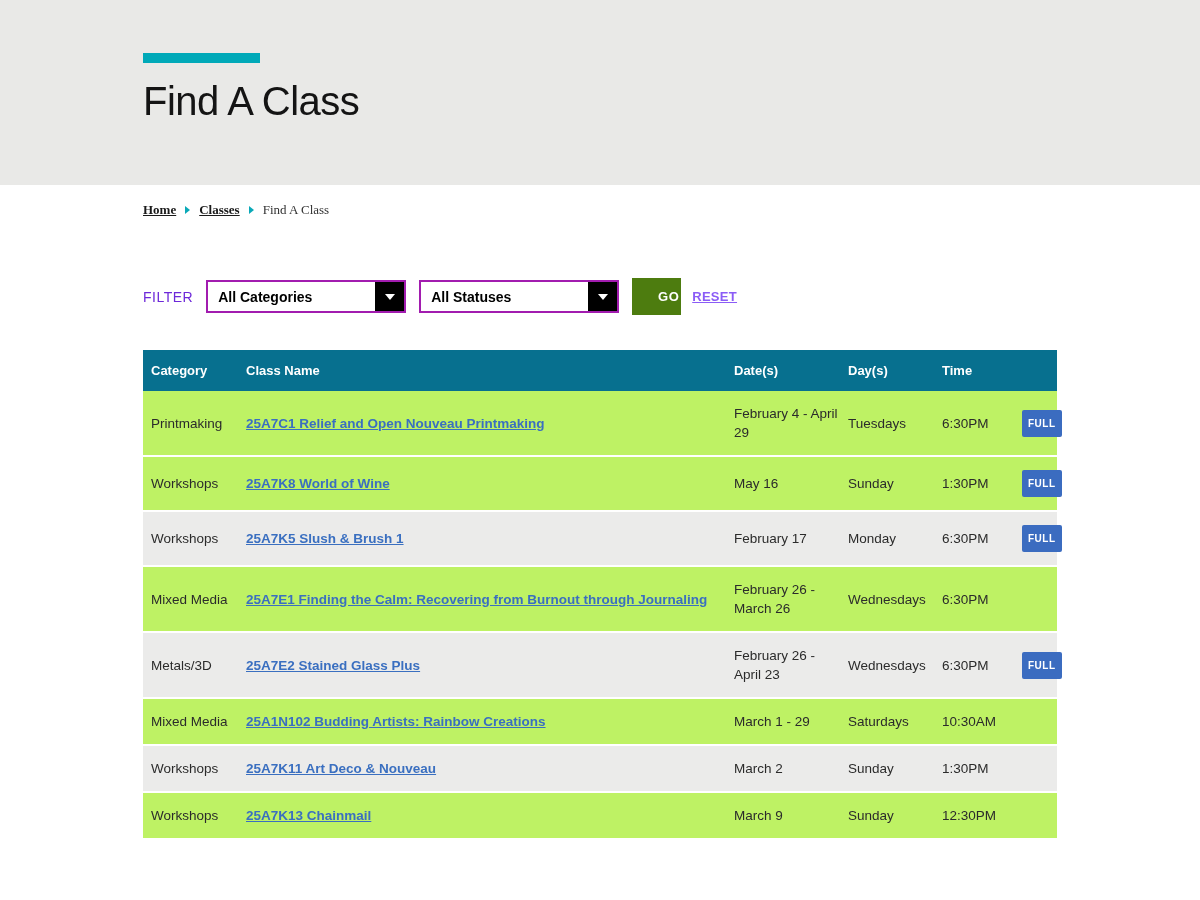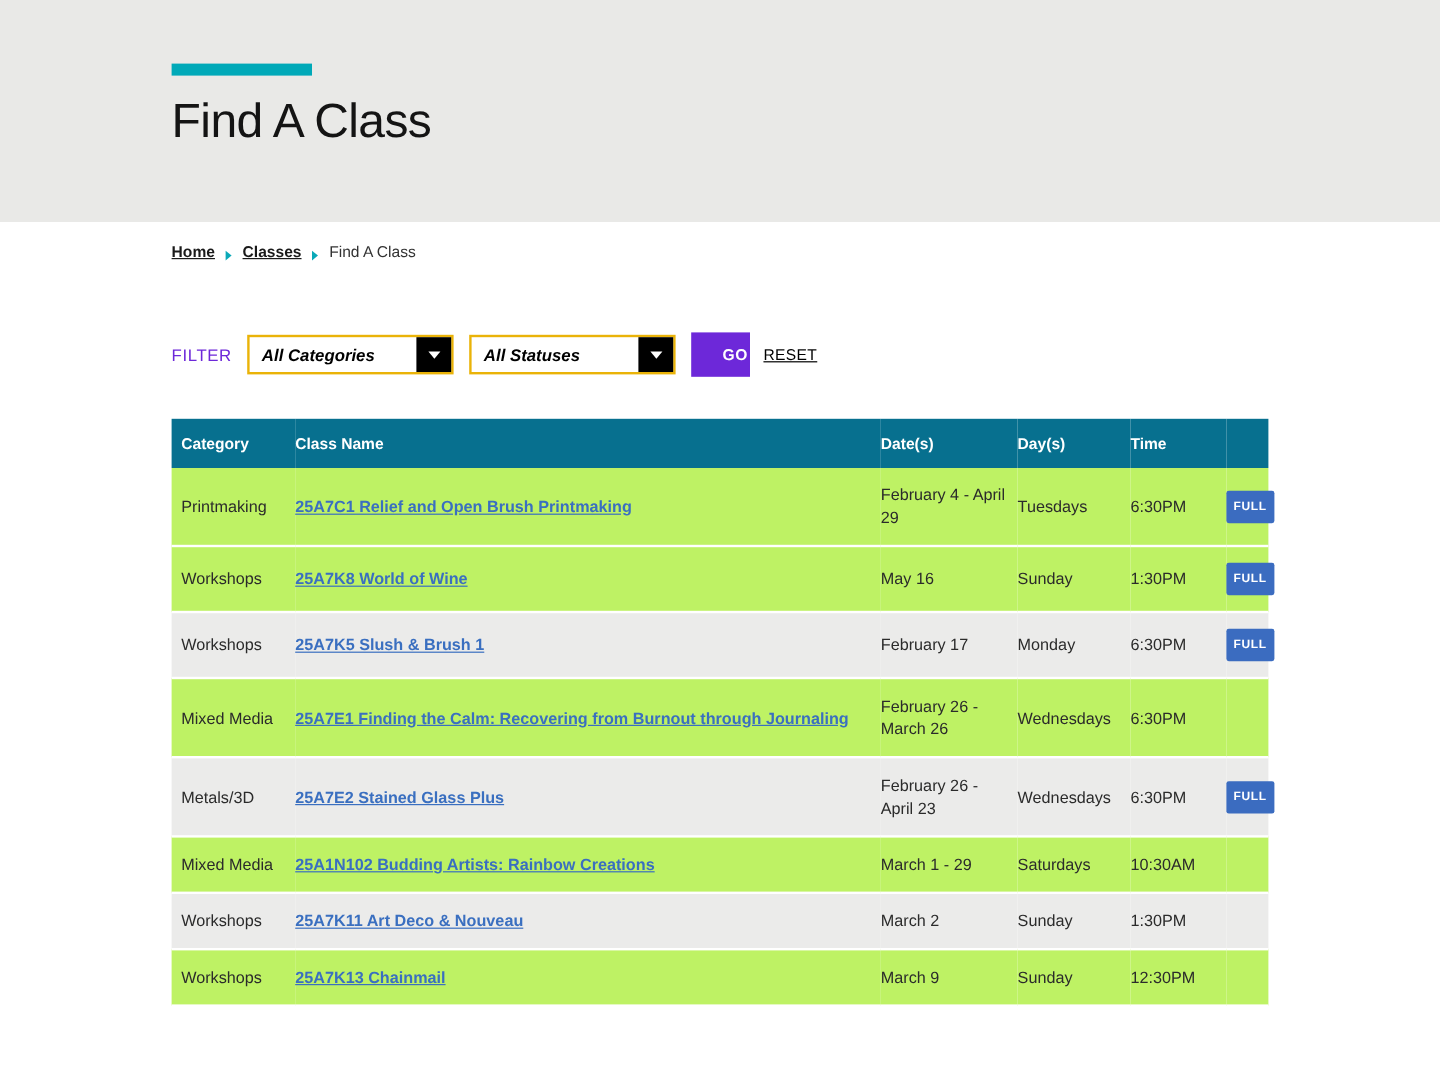--- a/index.html
+++ b/index.html
@@ -5,42 +5,42 @@
   * { margin:0; padding:0; box-sizing:border-box; }
   html,body { width:1200px; height:900px; overflow:hidden; background:#fff;
               font-family:"Liberation Sans", sans-serif; }
 
   
   .page-header { background:#e9e9e7; height:185px; padding:53px 0 0 143px; }
   .accent-bar { width:117px; height:10px; background:#00a9b8; }
   .page-title { font-size:40px; font-weight:400; color:#141414; margin-top:16px; letter-spacing:-0.5px; }
 
   
-  .breadcrumb { margin:17px 0 0 143px; display:flex; align-items:flex-end; gap:9px; font-size:13px; }
+  .breadcrumb { margin:17px 0 0 143px; display:flex; align-items:center; gap:9px; font-size:13px;font-family:Liberation Serif, serif; }
   .crumb-link { font-weight:bold; color:#1a1a1a; text-decoration:underline; cursor:pointer; }
   .crumb-current { color:#333; }
   .crumb-arrow { width:0; height:0; border-left:5px solid #0aa9b8;
                  border-top:4px solid transparent; border-bottom:4px solid transparent; }
 
   
   .filter-bar { margin:60px 0 0 143px; display:flex; align-items:center; }
   .filter-label { color:#6d28d9; font-size:14px; letter-spacing:0.5px; margin-right:13px; }
-  .dropdown { width:172px; height:33px; border:2px solid #eab308; background:#fff;
+  .dropdown { width:200px; height:33px; border:2px solid #a21caf; background:#fff;
               display:flex; align-items:center; justify-content:space-between;
-              margin-right:13px; cursor:pointer;font-style:italic; }
+              margin-right:13px; cursor:pointer; }
   .dropdown-value { font-size:14px; font-weight:bold; color:#000; padding-left:10px;
                     white-space:nowrap; overflow:hidden; }
   .dropdown-arrow-box { width:29px; height:29px; background:#000; flex:0 0 29px;
                         display:flex; align-items:center; justify-content:center; }
   .caret-down { width:0; height:0; border-left:5px solid transparent;
                 border-right:5px solid transparent; border-top:6px solid #fff; }
-  .go-button { width:49px; height:37px; background:#6d28d9; color:#fff; font-size:13px;
+  .go-button { width:49px; height:37px; background:#4d7c0f; color:#fff; font-size:13px;
                font-weight:bold; border:none; margin-right:11px; cursor:pointer;
                letter-spacing:0.5px; font-family:inherit;padding-left:24px; }
-  .reset-link { color:#000000; font-size:13px; font-weight:normal;
+  .reset-link { color:#8b5cf6; font-size:13px; font-weight:bold;
                 text-decoration:underline; cursor:pointer; letter-spacing:0.3px; }
 
   
   .class-table { margin:35px 0 0 143px; width:914px; border-collapse:collapse; table-layout:fixed; }
   .class-table thead th { background:#07708f; color:#fff; font-size:13px; font-weight:bold;
                           text-align:left; padding:13px 8px 13px 0;margin-left:32px; }
   .class-table th.first-col, .class-table td.first-col { padding-left:8px; }
   tbody tr.row-light { background:#bef264; }
   tbody tr.row-dark  { background:#ebebea; }
   tbody td { font-size:13.5px; color:#2b2b2b; padding:13px 8px 13px 0;
@@ -104,21 +104,21 @@
       <th>Date(s)</th>
       <th>Day(s)</th>
       <th>Time</th>
       <th></th>
     </tr>
   </thead>
   <tbody>
   <tr class="row-light">
     <td class="first-col">Printmaking</td>
     <td>
-      <a class="class-link">25A7C1 Relief and Open Brush Printmaking</a>
+      <a class="class-link">25A7C1 Relief and Open Nouveau Printmaking</a>
     </td>
     <td>February 4 - April 29</td>
     <td>Tuesdays</td>
     <td>6:30PM</td>
     <td class="status-cell">
       <span class="full-badge">FULL</span>
     </td>
   </tr>
 
 

